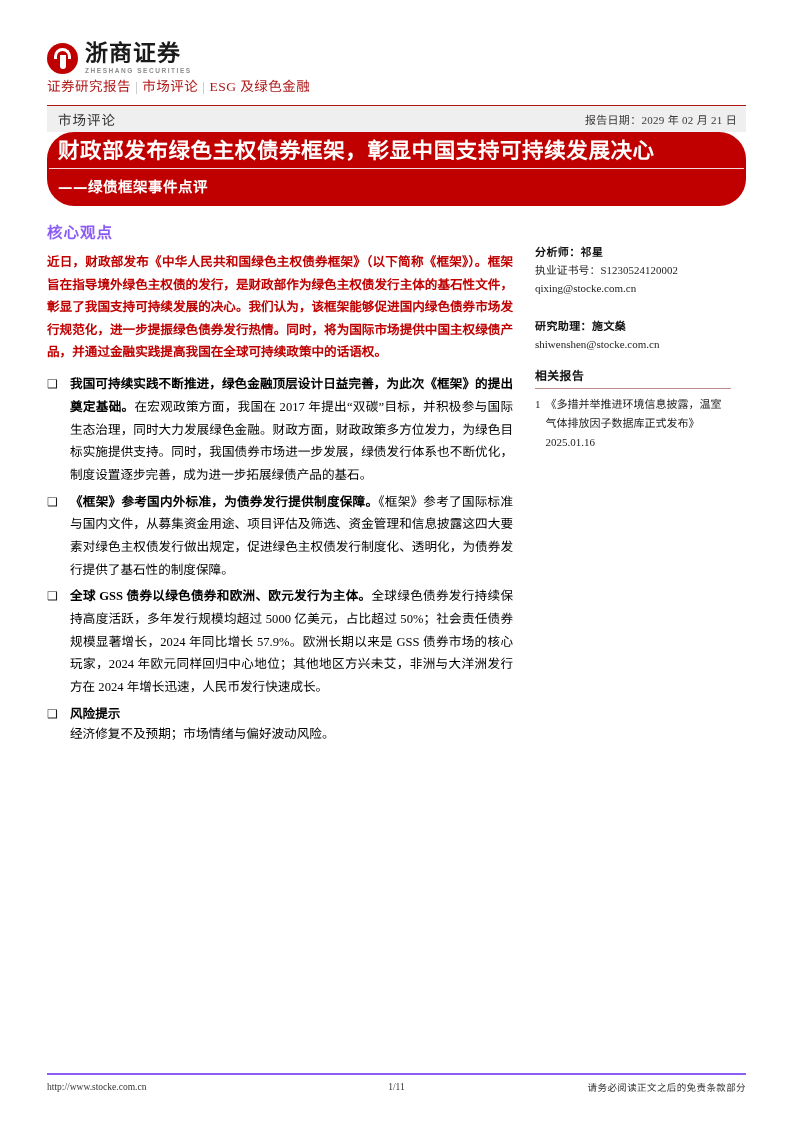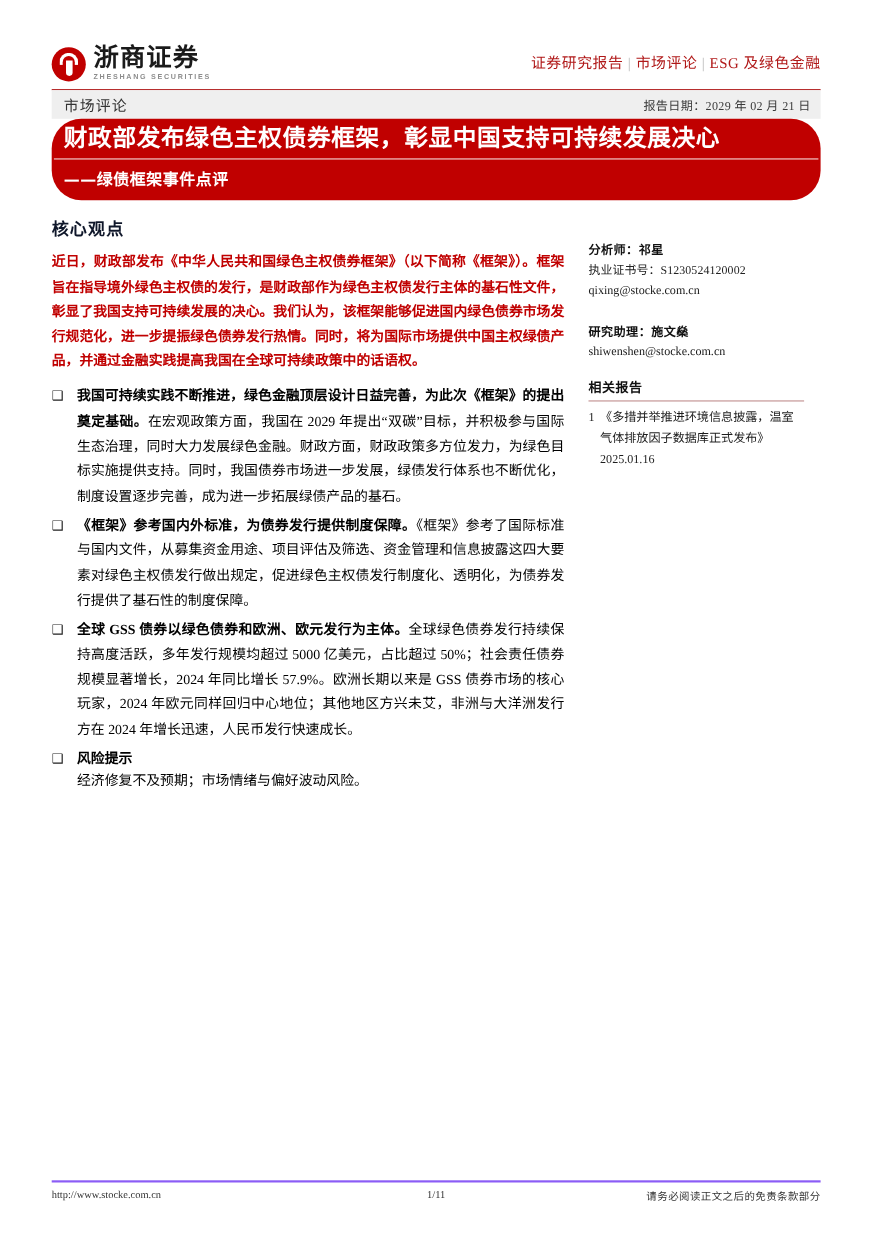--- a/index.html
+++ b/index.html
@@ -20,25 +20,26 @@
     position: relative;
     width: 793px;
     height: 1122px;
     box-sizing: border-box;
     padding: 0 47px;
   }
 
   
   .masthead {
     display: flex;
-    align-items: center;
+    align-items: flex-start;
     justify-content: space-between;
     padding-top: 42px;
     padding-bottom: 6px;
     border-bottom: 1.6px solid #b01818;
+    flex-direction: column;
   }
   .brand {
     display: flex;
     align-items: center;
     gap: 7px;
   }
   .brand-mark {
     width: 31px;
     height: 31px;
     border-radius: 50%;
@@ -164,21 +165,21 @@
     width: 196px;
     flex: none;
     margin-left: 22px;
     padding-top: 4px;
   }
 
   .section-head {
     font-family: "DejaVu Sans", "Liberation Sans", sans-serif;
     font-size: 15.5px;
     font-weight: bold;
-    color: #0f172a;
+    color: #8b5cf6;
     letter-spacing: 1px;
     margin-bottom: 9px;
   }
 
   .lede {
     color: #c00000;
     font-size: 12.6px;
     font-weight: bold;
     line-height: 1.78;
     text-align: justify;
@@ -313,21 +314,21 @@
   </div>
 
   <div class="content">
 
     <div class="col-main">
       <div class="section-head">核心观点</div>
       <p class="lede">近日，财政部发布《中华人民共和国绿色主权债券框架》（以下简称《框架》）。框架旨在指导境外绿色主权债的发行，是财政部作为绿色主权债发行主体的基石性文件，彰显了我国支持可持续发展的决心。我们认为，该框架能够促进国内绿色债券市场发行规范化，进一步提振绿色债券发行热情。同时，将为国际市场提供中国主权绿债产品，并通过金融实践提高我国在全球可持续政策中的话语权。</p>
       <ul class="bullets">
         <li>
           <span class="marker">❑</span>
-          <span class="b-lead">我国可持续实践不断推进，绿色金融顶层设计日益完善，为此次《框架》的提出奠定基础。</span><span class="b-rest">在宏观政策方面，我国在 2029 年提出“双碳”目标，并积极参与国际生态治理，同时大力发展绿色金融。财政方面，财政政策多方位发力，为绿色目标实施提供支持。同时，我国债券市场进一步发展，绿债发行体系也不断优化，制度设置逐步完善，成为进一步拓展绿债产品的基石。</span>
+          <span class="b-lead">我国可持续实践不断推进，绿色金融顶层设计日益完善，为此次《框架》的提出奠定基础。</span><span class="b-rest">在宏观政策方面，我国在 2017 年提出“双碳”目标，并积极参与国际生态治理，同时大力发展绿色金融。财政方面，财政政策多方位发力，为绿色目标实施提供支持。同时，我国债券市场进一步发展，绿债发行体系也不断优化，制度设置逐步完善，成为进一步拓展绿债产品的基石。</span>
         </li>
         <li>
           <span class="marker">❑</span>
           <span class="b-lead">《框架》参考国内外标准，为债券发行提供制度保障。</span><span class="b-rest">《框架》参考了国际标准与国内文件，从募集资金用途、项目评估及筛选、资金管理和信息披露这四大要素对绿色主权债发行做出规定，促进绿色主权债发行制度化、透明化，为债券发行提供了基石性的制度保障。</span>
         </li>
         <li>
           <span class="marker">❑</span>
           <span class="b-lead">全球 GSS 债券以绿色债券和欧洲、欧元发行为主体。</span><span class="b-rest">全球绿色债券发行持续保持高度活跃，多年发行规模均超过 5000 亿美元，占比超过 50%；社会责任债券规模显著增长，2024 年同比增长 57.9%。欧洲长期以来是 GSS 债券市场的核心玩家，2024 年欧元同样回归中心地位；其他地区方兴未艾，非洲与大洋洲发行方在 2024 年增长迅速，人民币发行快速成长。</span>
         </li>
         <li>

